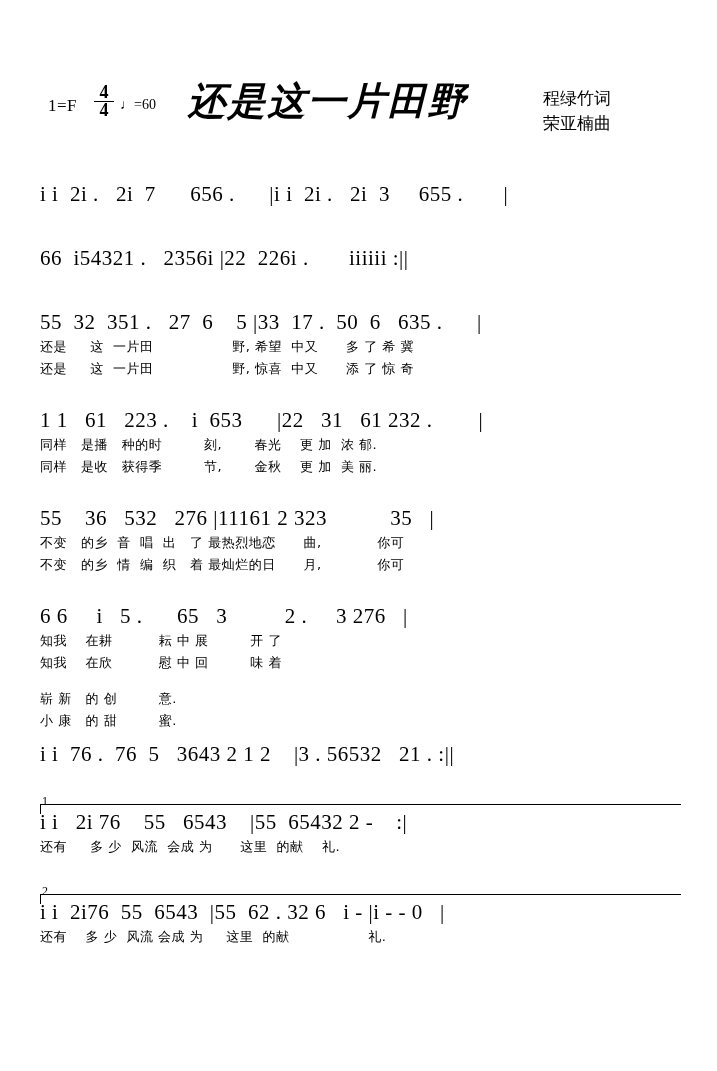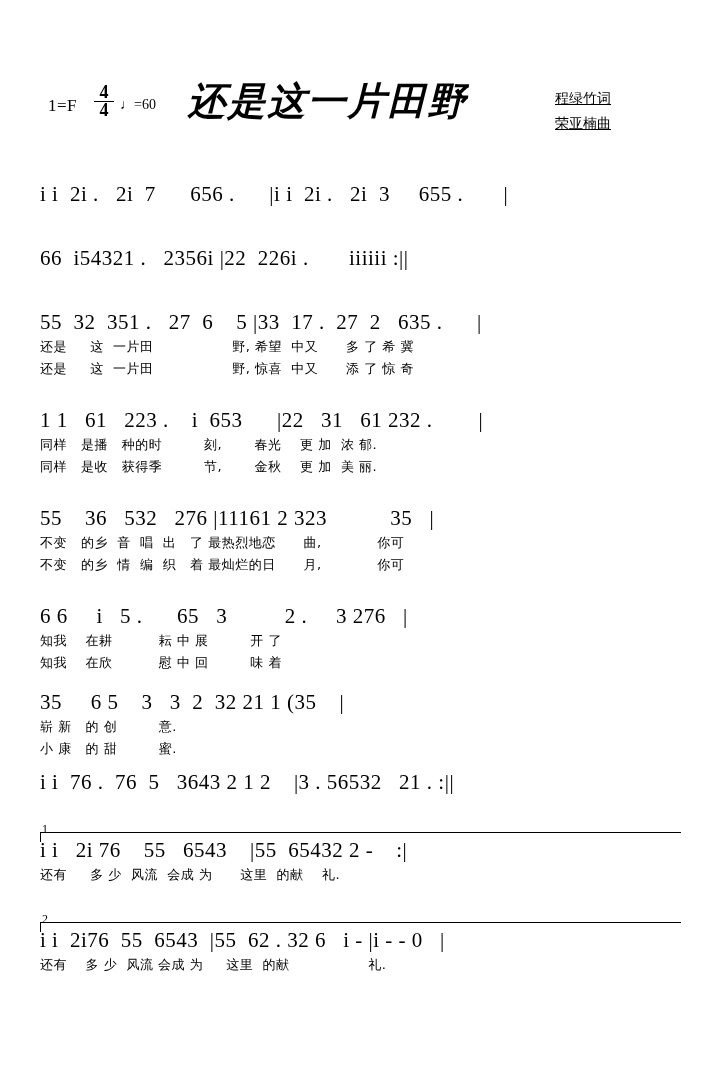--- a/index.html
+++ b/index.html
@@ -67,24 +67,23 @@
     font-weight: bold;
     letter-spacing: 2px;
     font-family: "DejaVu Sans", sans-serif;
     font-style: italic;
   }
   .credits {
     position: absolute;
     right: 44px;
     top: 46px;
     text-align: right;
-    font-size: 14px;
+    font-size: 17px;
     line-height: 25px;
     font-family: "Liberation Serif", serif;
-    text-decoration: underline;
   }
 
   
   .system {
     position: relative;
     margin: 0 40px;
     height: auto;
   }
   .notes {
     font-family: "Liberation Serif", serif;
@@ -146,21 +145,21 @@
 
   <div class="system" style="margin-top:20px;">
     <div class="notes">i i  2i .   2i  7      656 .      |i i  2i .   2i  3     655 .       |</div>
   </div>
 
   <div class="system" style="margin-top:36px;">
     <div class="notes">66  i54321 .   2356i |22  226i .       iiiiii :||</div>
   </div>
 
   <div class="system" style="margin-top:36px;">
-    <div class="notes">55  32  351 .   27  6    5 |33  17 .  27  2   635 .      |</div>
+    <div class="notes">55  32  351 .   27  6    5 |33  17 .  50  6   635 .      |</div>
     <div class="lyric">还是     这  一片田                 野, 希望  中又      多 了 希 冀</div>
     <div class="lyric">还是     这  一片田                 野, 惊喜  中又      添 了 惊 奇</div>
   </div>
 
   <div class="system" style="margin-top:26px;">
     <div class="notes">1 1   61   223 .    i  653      |22   31   61 232 .        |</div>
     <div class="lyric">同样   是播   种的时         刻,       春光    更 加  浓 郁.</div>
     <div class="lyric">同样   是收   获得季         节,       金秋    更 加  美 丽.</div>
   </div>
 
@@ -170,21 +169,20 @@
     <div class="lyric">不变   的乡  情  编  织   着 最灿烂的日      月,            你可</div>
   </div>
 
   <div class="system" style="margin-top:26px;">
     <div class="notes">6 6     i   5 .      65   3          2 .     3 276   |</div>
     <div class="lyric">知我    在耕          耘 中 展         开 了</div>
     <div class="lyric">知我    在欣          慰 中 回         味 着</div>
   </div>
 
   <div class="system" style="margin-top:14px;">
-    <div class="notes">35     6 5    3   3  2  32 21 1 (35    |</div>
     <div class="lyric">崭 新   的 创         意.</div>
     <div class="lyric">小 康   的 甜         蜜.</div>
   </div>
 
   <div class="system" style="margin-top:8px;">
     <div class="notes">i i  76 .  76  5   3643 2 1 2    |3 . 56532   21 . :||</div>
   </div>
 
   <div class="system sysrow" style="margin-top:40px;">
     <div class="volta" style="left:2px; top:-14px;">1</div>

